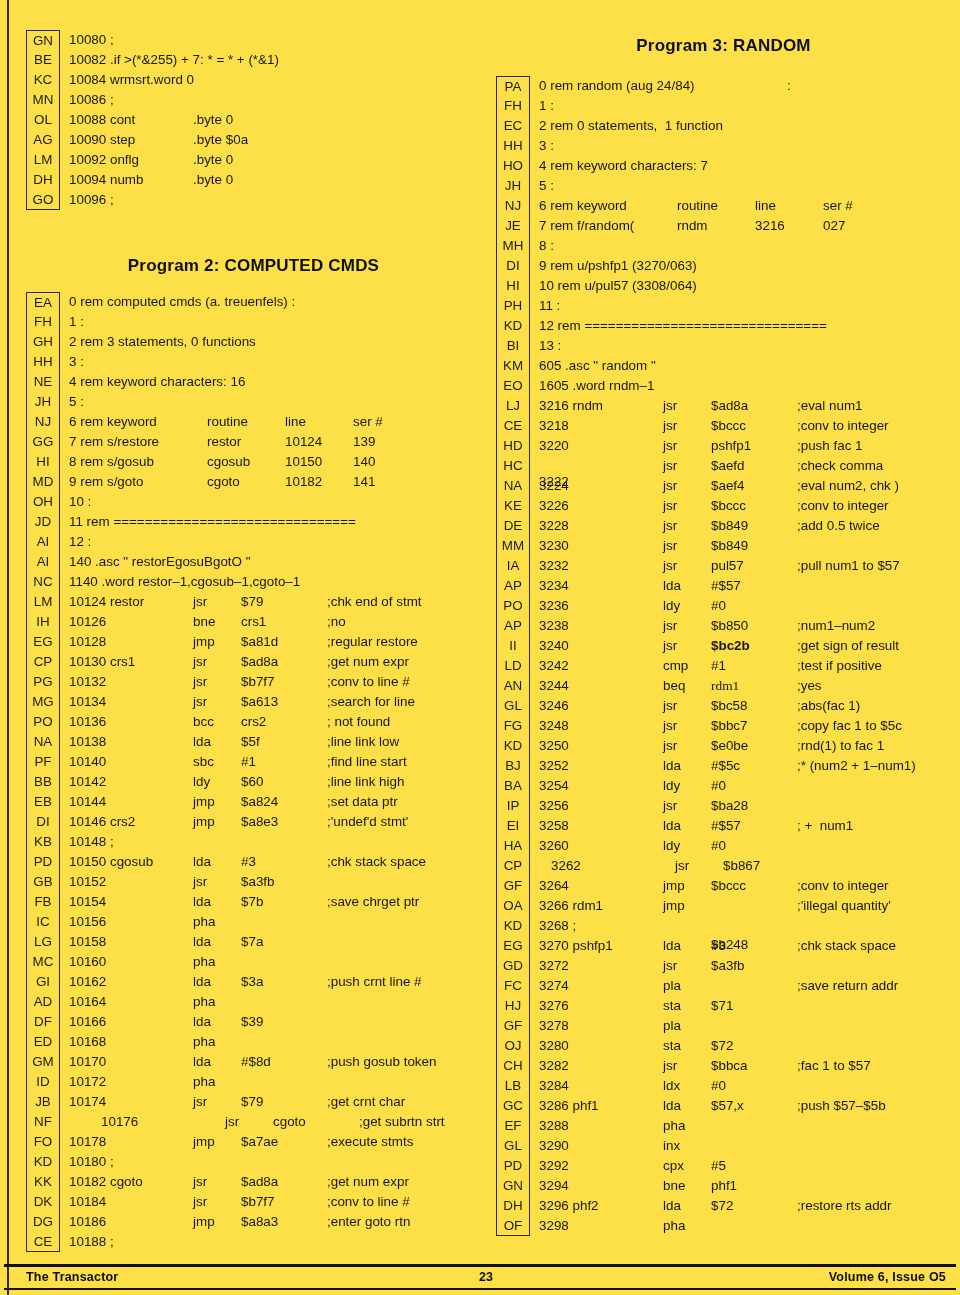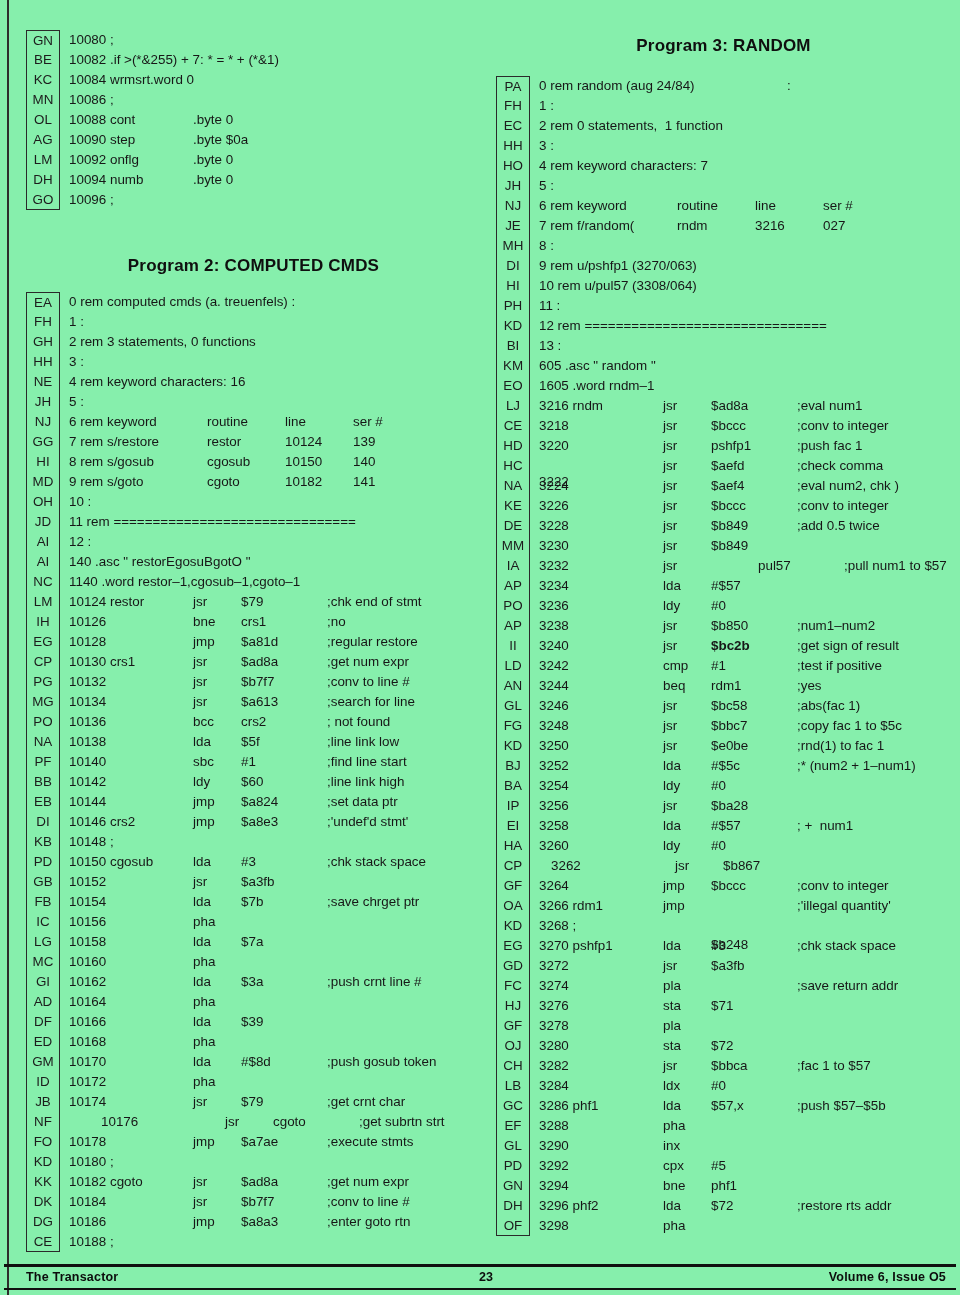--- a/index.html
+++ b/index.html
@@ -4,21 +4,21 @@
 <style>
   * { margin:0; padding:0; box-sizing:border-box; }
   html,body { width:960px; }
   body {
     font-family:"Liberation Sans", sans-serif;
     background:#dddcd8;
   }
   .page {
     position:relative;
     width:960px; height:1295px;
-    background:#86efac;
+    background:#fde047;
     color:#171717;
     overflow:hidden;
   }
   .edge-line {
     position:absolute; left:7px; top:0; bottom:0; width:2px;
     background:#2e2e2c;
   }
   .col { position:absolute; top:30px; width:455px; }
   .col-left  { left:26px; }
   .col-right { left:496px; }
@@ -153,27 +153,27 @@
         <div class="row"><span class="chk">KM</span><span class="body"><span>605 .asc " random "</span></span></div>
         <div class="row"><span class="chk">EO</span><span class="body"><span>1605 .word rndm–1</span></span></div>
         <div class="row"><span class="chk">LJ</span><span class="body"><span style="width: 124px;">3216 rndm</span><span style="width: 48px;">jsr</span><span style="width: 86px;">$ad8a</span><span>;eval num1</span></span></div>
         <div class="row"><span class="chk">CE</span><span class="body"><span style="width: 124px;">3218</span><span style="width: 48px;">jsr</span><span style="width: 86px;">$bccc</span><span>;conv to integer</span></span></div>
         <div class="row"><span class="chk">HD</span><span class="body"><span style="width: 124px;">3220</span><span style="width: 48px;">jsr</span><span style="width: 86px;">pshfp1</span><span>;push fac 1</span></span></div>
         <div class="row"><span class="chk">HC</span><span class="body"><span style="width: 124px; margin-top: 16px;">3222</span><span style="width: 48px;">jsr</span><span style="width: 86px;">$aefd</span><span>;check comma</span></span></div>
         <div class="row"><span class="chk">NA</span><span class="body"><span style="width: 124px;">3224</span><span style="width: 48px;">jsr</span><span style="width: 86px;">$aef4</span><span>;eval num2, chk )</span></span></div>
         <div class="row"><span class="chk">KE</span><span class="body"><span style="width: 124px;">3226</span><span style="width: 48px;">jsr</span><span style="width: 86px;">$bccc</span><span>;conv to integer</span></span></div>
         <div class="row"><span class="chk">DE</span><span class="body"><span style="width: 124px;">3228</span><span style="width: 48px;">jsr</span><span style="width: 86px;">$b849</span><span>;add 0.5 twice</span></span></div>
         <div class="row"><span class="chk">MM</span><span class="body"><span style="width: 124px;">3230</span><span style="width: 48px;">jsr</span><span>$b849</span></span></div>
-        <div class="row"><span class="chk">IA</span><span class="body"><span style="width: 124px;">3232</span><span style="width: 48px;">jsr</span><span style="width: 86px; margin-left: 47px;">pul57</span><span>;pull num1 to $57</span></span></div>
+        <div class="row"><span class="chk">IA</span><span class="body"><span style="width: 124px;">3232</span><span style="width: 48px;">jsr</span><span style="width: 86px;">pul57</span><span>;pull num1 to $57</span></span></div>
         <div class="row"><span class="chk">AP</span><span class="body"><span style="width: 124px;">3234</span><span style="width: 48px;">lda</span><span>#$57</span></span></div>
         <div class="row"><span class="chk">PO</span><span class="body"><span style="width: 124px;">3236</span><span style="width: 48px;">ldy</span><span>#0</span></span></div>
         <div class="row"><span class="chk">AP</span><span class="body"><span style="width: 124px;">3238</span><span style="width: 48px;">jsr</span><span style="width: 86px;">$b850</span><span>;num1–num2</span></span></div>
         <div class="row"><span class="chk">II</span><span class="body"><span style="width: 124px;">3240</span><span style="width: 48px;">jsr</span><span style="width: 86px; font-weight: bold;">$bc2b</span><span>;get sign of result</span></span></div>
         <div class="row"><span class="chk">LD</span><span class="body"><span style="width: 124px;">3242</span><span style="width: 48px;">cmp</span><span style="width: 86px;">#1</span><span>;test if positive</span></span></div>
-        <div class="row"><span class="chk">AN</span><span class="body"><span style="width: 124px;">3244</span><span style="width: 48px;">beq</span><span style="width: 86px;">rdm1</span><span>;yes</span></span></div>
+        <div class="row"><span class="chk">AN</span><span class="body"><span style="width: 124px;">3244</span><span style="width: 48px;">beq</span><span style="width: 86px; font-family: Liberation Serif, serif;">rdm1</span><span>;yes</span></span></div>
         <div class="row"><span class="chk">GL</span><span class="body"><span style="width: 124px;">3246</span><span style="width: 48px;">jsr</span><span style="width: 86px;">$bc58</span><span>;abs(fac 1)</span></span></div>
         <div class="row"><span class="chk">FG</span><span class="body"><span style="width: 124px;">3248</span><span style="width: 48px;">jsr</span><span style="width: 86px;">$bbc7</span><span>;copy fac 1 to $5c</span></span></div>
         <div class="row"><span class="chk">KD</span><span class="body"><span style="width: 124px;">3250</span><span style="width: 48px;">jsr</span><span style="width: 86px;">$e0be</span><span>;rnd(1) to fac 1</span></span></div>
         <div class="row"><span class="chk">BJ</span><span class="body"><span style="width: 124px;">3252</span><span style="width: 48px;">lda</span><span style="width: 86px;">#$5c</span><span>;* (num2 + 1–num1)</span></span></div>
         <div class="row"><span class="chk">BA</span><span class="body"><span style="width: 124px;">3254</span><span style="width: 48px;">ldy</span><span>#0</span></span></div>
         <div class="row"><span class="chk">IP</span><span class="body"><span style="width: 124px;">3256</span><span style="width: 48px;">jsr</span><span>$ba28</span></span></div>
         <div class="row"><span class="chk">EI</span><span class="body"><span style="width: 124px;">3258</span><span style="width: 48px;">lda</span><span style="width: 86px;">#$57</span><span>; +  num1</span></span></div>
         <div class="row"><span class="chk">HA</span><span class="body"><span style="width: 124px;">3260</span><span style="width: 48px;">ldy</span><span>#0</span></span></div>
         <div class="row"><span class="chk">CP</span><span class="body"><span style="width: 124px; margin-left: 12px;">3262</span><span style="width: 48px;">jsr</span><span>$b867</span></span></div>
         <div class="row"><span class="chk">GF</span><span class="body"><span style="width: 124px;">3264</span><span style="width: 48px;">jmp</span><span style="width: 86px;">$bccc</span><span>;conv to integer</span></span></div>

